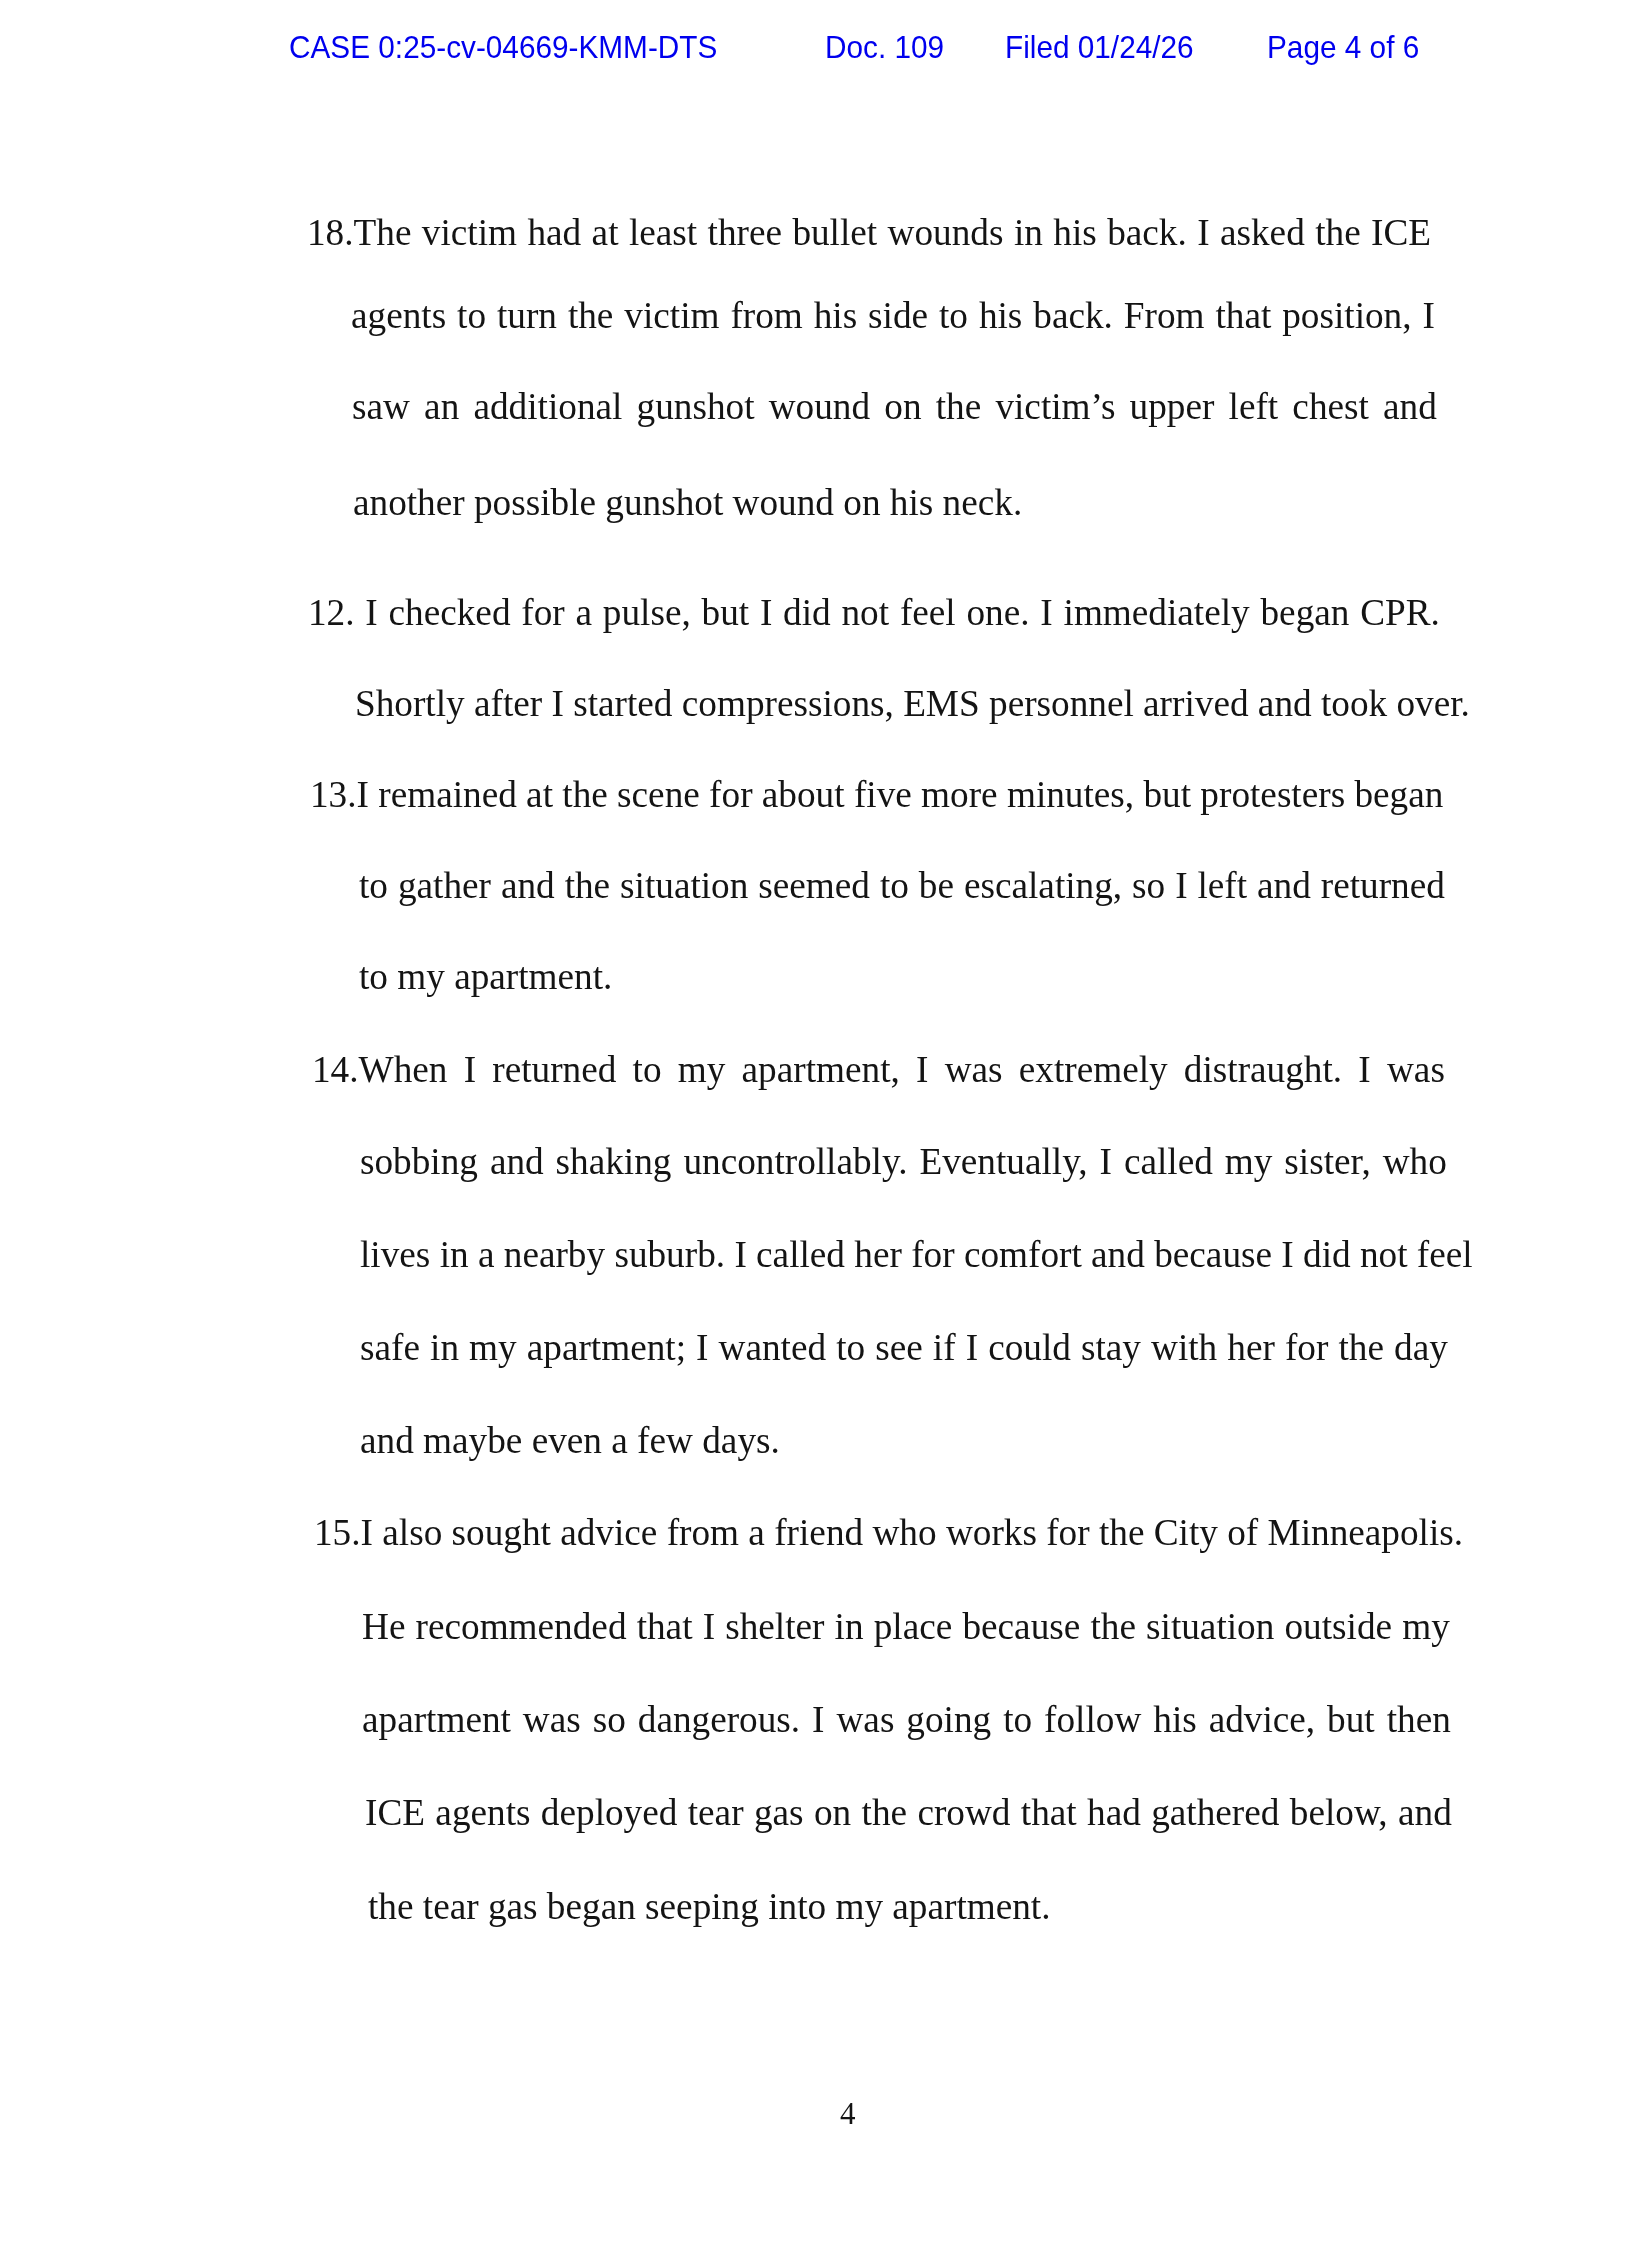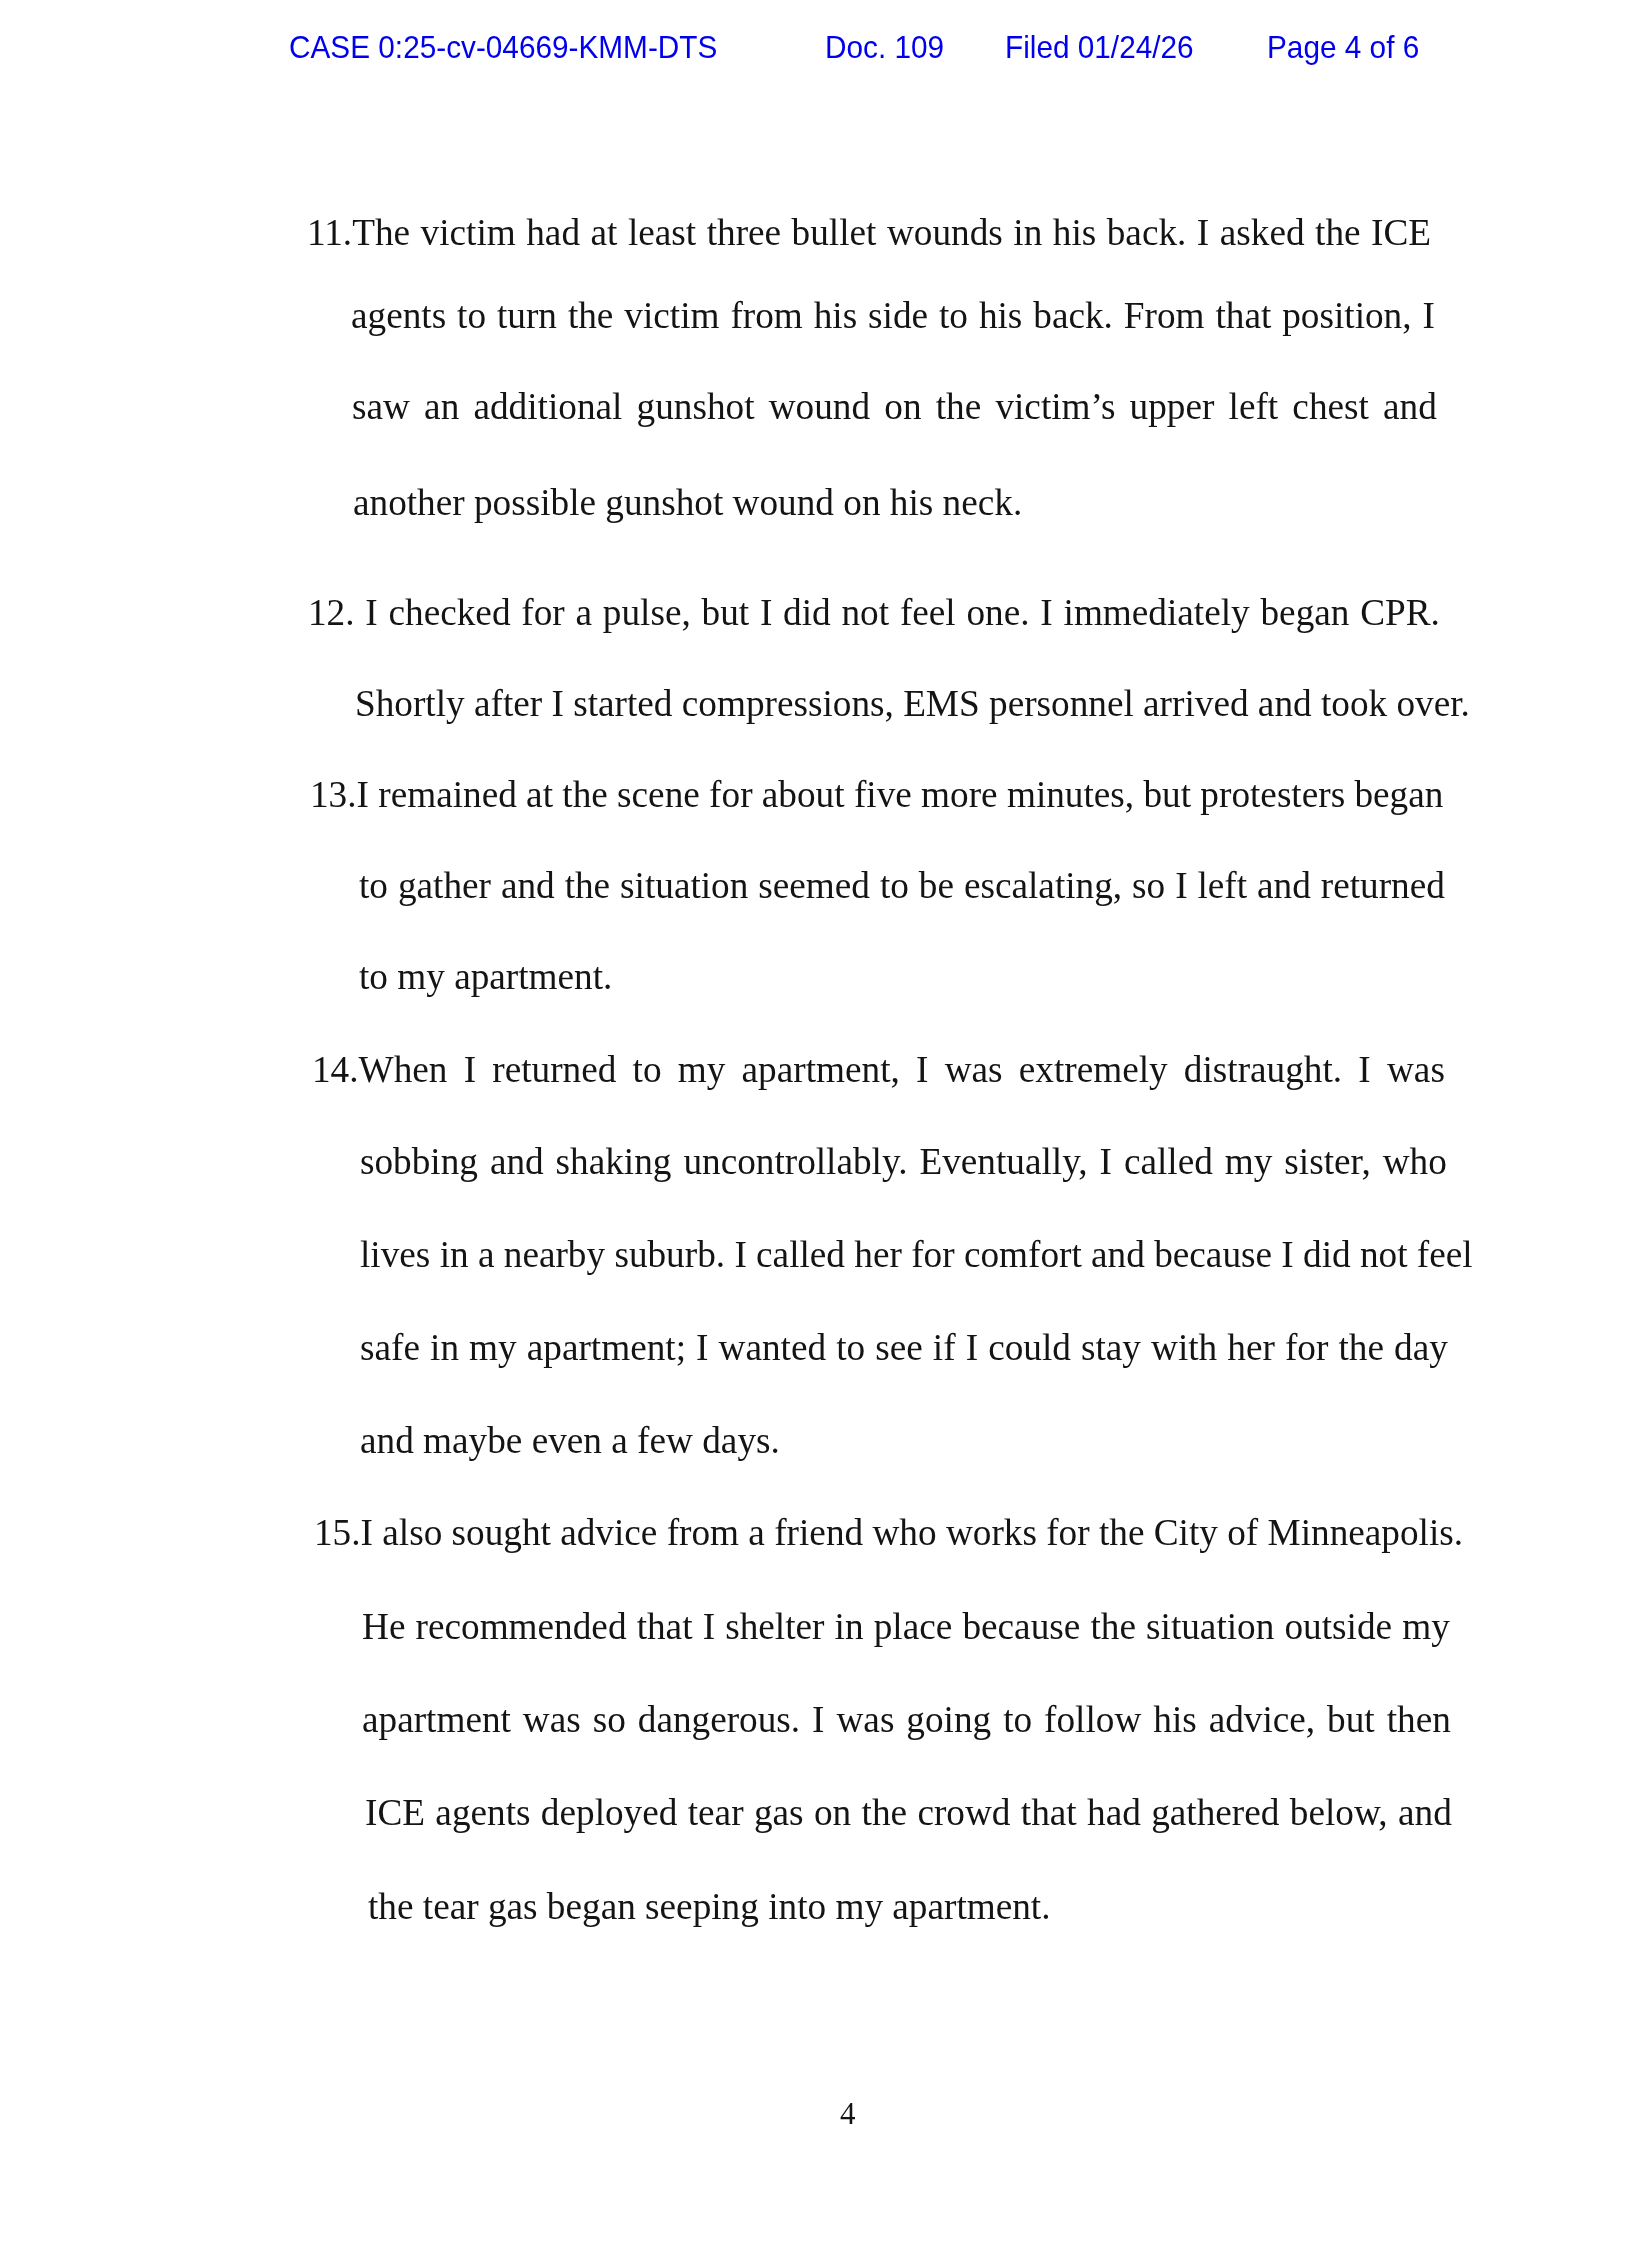--- a/index.html
+++ b/index.html
@@ -36,21 +36,21 @@
 <div class="header" style="color: rgb(0, 0, 238);">
   <span class="h-case">CASE 0:25-cv-04669-KMM-DTS</span>
   <span class="h-doc">Doc. 109</span>
   <span class="h-filed">Filed 01/24/26</span>
   <span class="h-page">Page 4 of 6</span>
 </div>
 
 <div class="body-text">
 
   <div>
-    <div class="line" style="left:307px; width:1147px; top:208px;"><span class="num">11.</span><span>The victim had at least three bullet wounds in his back. I asked the ICE</span></div>
+    <div class="line" style="left:307px; width:1147px; top:208px;"><span class="num">18.</span><span>The victim had at least three bullet wounds in his back. I asked the ICE</span></div>
     <div class="line" style="left:351px; width:1106px; top:291px;"><span>agents to turn the victim from his side to his back. From that position, I</span></div>
     <div class="line" style="left:352px; width:1107px; top:382px;"><span>saw an additional gunshot wound on the victim’s upper left chest and</span></div>
     <div class="line last" style="left:353px; width:1107px; top:478px;"><span>another possible gunshot wound on his neck.</span></div>
   </div>
 
   <div>
     <div class="line" style="left:308px; width:1155px; top:588px;"><span class="num">12.</span><span> I checked for a pulse, but I did not feel one. I immediately began CPR.</span></div>
     <div class="line" style="left:355px; width:1109px; top:679px;"><span>Shortly after I started compressions, EMS personnel arrived and took over.</span></div>
   </div>
 

